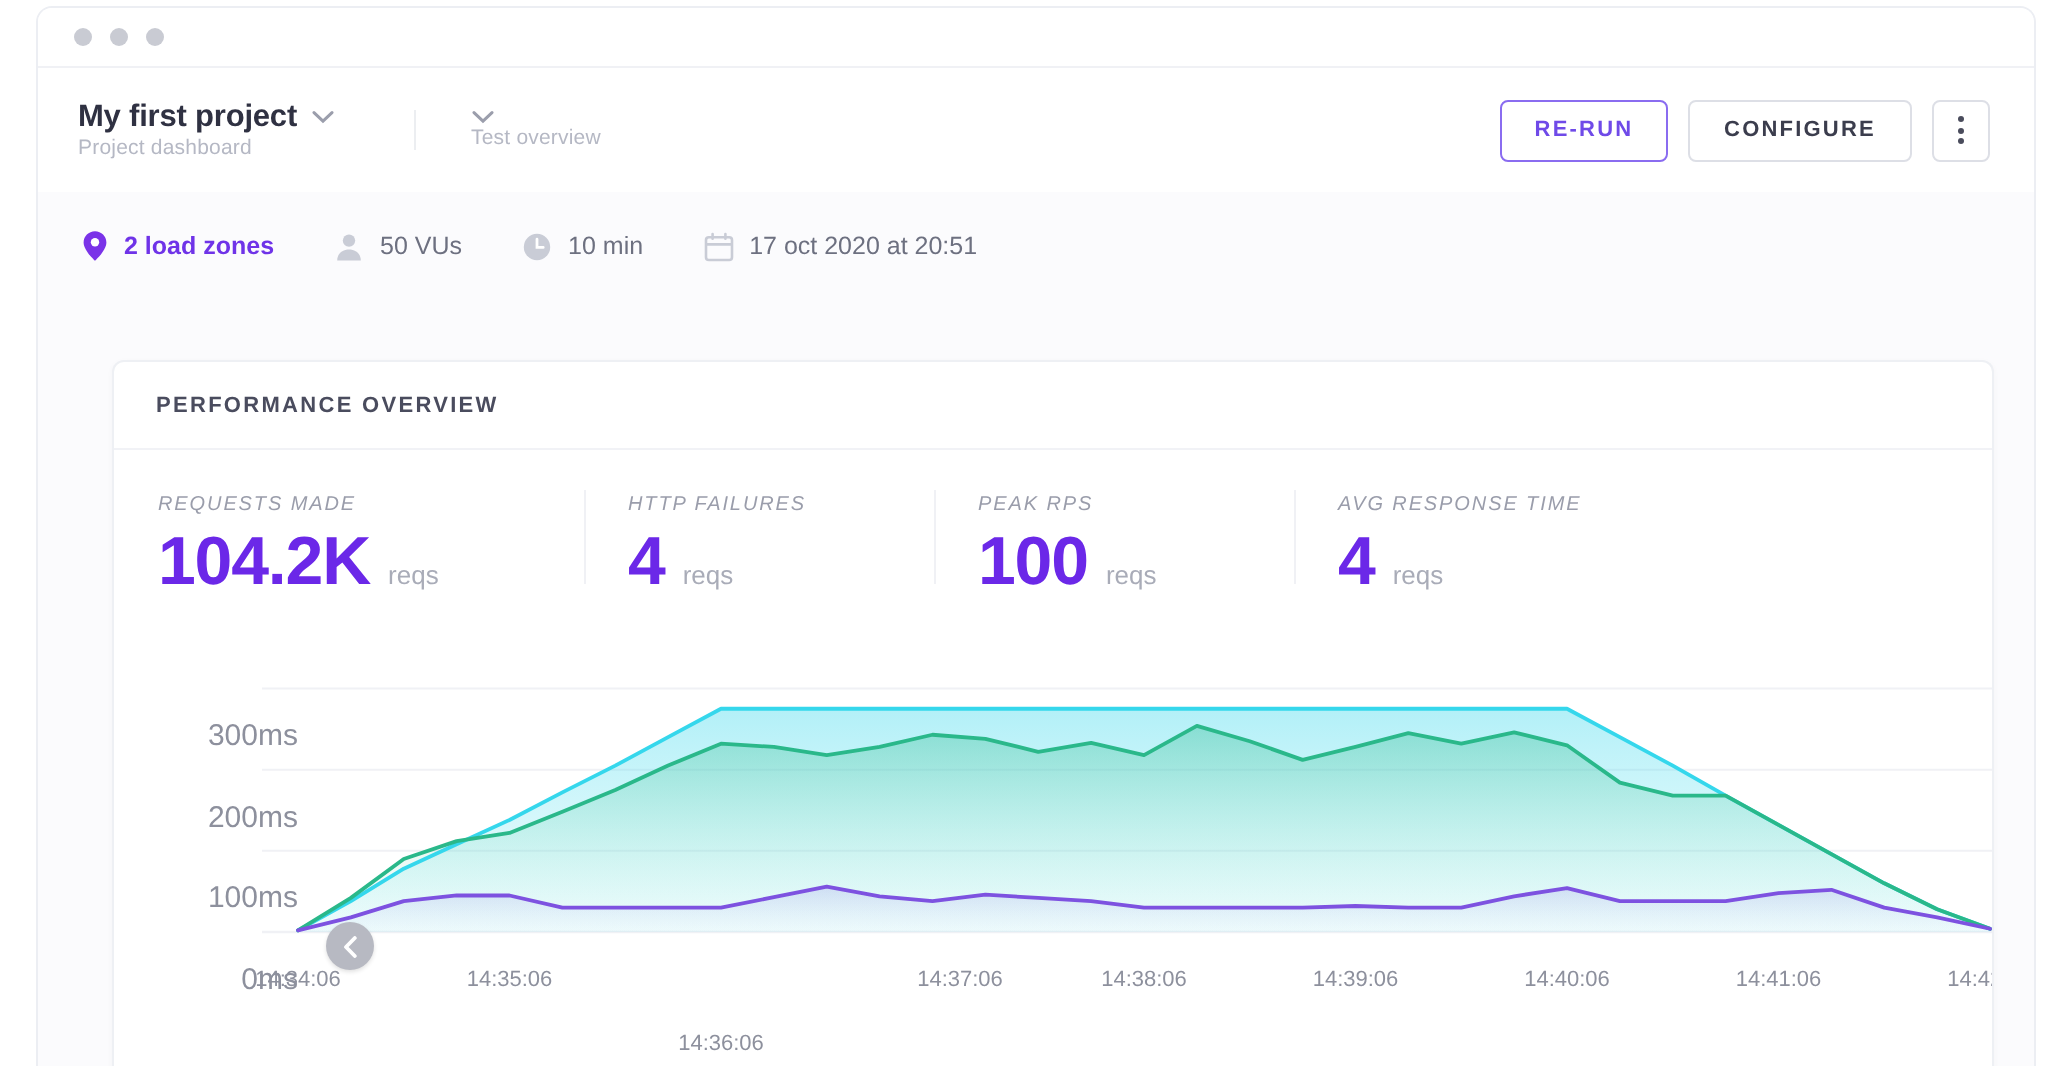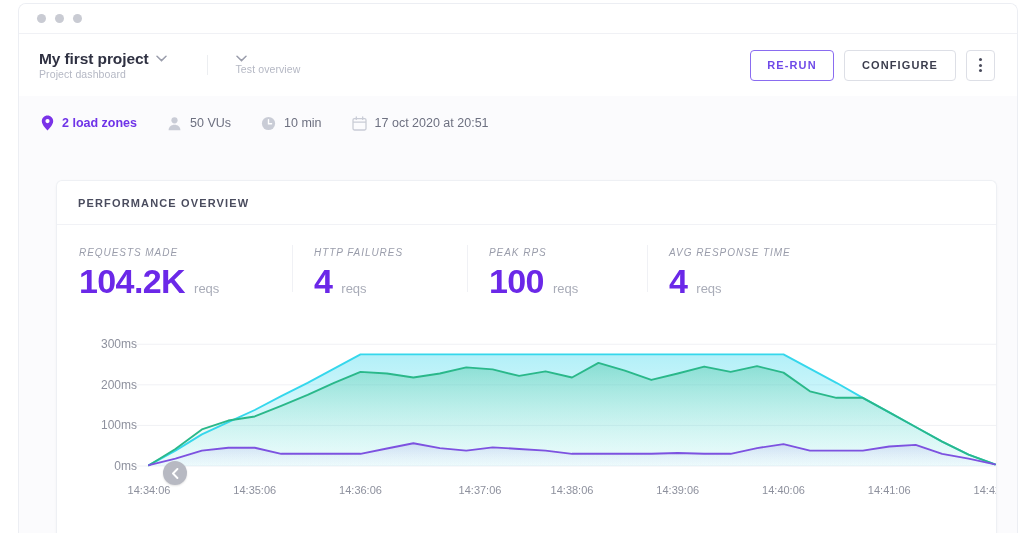--- a/index.html
+++ b/index.html
@@ -133,22 +133,22 @@
   .stat-value {
     font-size: 34px; font-weight: 700; color: #6b28e8; letter-spacing: -0.6px; line-height: 1;
   }
   .stat-unit { font-size: 13px; color: #a9acb8; }
 
   
   .chart-wrap { position: relative; margin-top: 6px; height: 200px; }
   .chart-svg { display: block; }
 
   .ylabel {
-    position: absolute; right: 12px; transform: translateY(-50%);
-    font-size: 12px; color: #8d909d; white-space: nowrap;
+    position: absolute; right: 0; transform: translateY(-50%);
+    font-size: 15px; color: #8d909d; white-space: nowrap; margin-top: 24px;
   }
   .yaxis { position: absolute; left: 0; top: 0; width: 92px; height: 152px; }
 
   .xaxis {
     position: absolute; left: 0; right: 0; top: 158px; height: 30px;
   }
   .xlabel {
     position: absolute; top: 10px; transform: translateX(-50%);
     font-size: 11px; color: #8d909d; white-space: nowrap;
   }
@@ -310,21 +310,21 @@
           <path d="M92.00 149.19 L118.44 134.58 L144.88 118.34 L171.31 106.16 L197.75 93.99 L224.19 80.19 L250.63 66.79 L277.06 52.59 L303.50 38.38 L329.94 38.38 L356.38 38.38 L382.81 38.38 L409.25 38.38 L435.69 38.38 L462.13 38.38 L488.56 38.38 L515.00 38.38 L541.44 38.38 L567.88 38.38 L594.31 38.38 L620.75 38.38 L647.19 38.38 L673.63 38.38 L700.06 38.38 L726.50 38.38 L752.94 52.59 L779.38 66.79 L805.81 81.81 L832.25 96.42 L858.69 111.04 L885.13 125.65 L911.56 138.64 L938.00 148.38 L938.00 150 L92.00 150 Z" fill="url(#gCyan)"></path>
           <path d="M92.00 149.19 L118.44 132.95 L144.88 113.47 L171.31 104.54 L197.75 100.48 L224.19 89.93 L250.63 78.97 L277.06 66.79 L303.50 55.84 L329.94 57.46 L356.38 61.52 L382.81 57.46 L409.25 51.37 L435.69 53.40 L462.13 59.89 L488.56 55.43 L515.00 61.52 L541.44 46.91 L567.88 54.62 L594.31 63.95 L620.75 57.46 L647.19 50.56 L673.63 55.84 L700.06 50.15 L726.50 56.65 L752.94 75.32 L779.38 81.81 L805.81 81.81 L832.25 96.42 L858.69 111.04 L885.13 125.65 L911.56 138.64 L938.00 148.38 L938.00 150 L92.00 150 Z" fill="url(#gGreen)"></path>
           <path d="M92.00 149.19 L118.44 142.69 L144.88 134.58 L171.31 131.74 L197.75 131.74 L224.19 137.82 L250.63 137.82 L277.06 137.82 L303.50 137.82 L329.94 132.55 L356.38 127.27 L382.81 132.14 L409.25 134.58 L435.69 131.33 L462.13 132.95 L488.56 134.58 L515.00 137.82 L541.44 137.82 L567.88 137.82 L594.31 137.82 L620.75 137.01 L647.19 137.82 L673.63 137.82 L700.06 132.14 L726.50 128.08 L752.94 134.58 L779.38 134.58 L805.81 134.58 L832.25 130.52 L858.69 128.89 L885.13 137.82 L911.56 142.69 L938.00 148.38 L938.00 150 L92.00 150 Z" fill="url(#gPurple)"></path>
           <path d="M92.00 149.19 L118.44 134.58 L144.88 118.34 L171.31 106.16 L197.75 93.99 L224.19 80.19 L250.63 66.79 L277.06 52.59 L303.50 38.38 L329.94 38.38 L356.38 38.38 L382.81 38.38 L409.25 38.38 L435.69 38.38 L462.13 38.38 L488.56 38.38 L515.00 38.38 L541.44 38.38 L567.88 38.38 L594.31 38.38 L620.75 38.38 L647.19 38.38 L673.63 38.38 L700.06 38.38 L726.50 38.38 L752.94 52.59 L779.38 66.79 L805.81 81.81 L832.25 96.42 L858.69 111.04 L885.13 125.65 L911.56 138.64 L938.00 148.38" fill="none" stroke="#35d7ec" stroke-width="1.9" stroke-linejoin="round" stroke-linecap="round"></path>
           <path d="M92.00 149.19 L118.44 132.95 L144.88 113.47 L171.31 104.54 L197.75 100.48 L224.19 89.93 L250.63 78.97 L277.06 66.79 L303.50 55.84 L329.94 57.46 L356.38 61.52 L382.81 57.46 L409.25 51.37 L435.69 53.40 L462.13 59.89 L488.56 55.43 L515.00 61.52 L541.44 46.91 L567.88 54.62 L594.31 63.95 L620.75 57.46 L647.19 50.56 L673.63 55.84 L700.06 50.15 L726.50 56.65 L752.94 75.32 L779.38 81.81 L805.81 81.81 L832.25 96.42 L858.69 111.04 L885.13 125.65 L911.56 138.64 L938.00 148.38" fill="none" stroke="#2ab88a" stroke-width="1.9" stroke-linejoin="round" stroke-linecap="round"></path>
           <path d="M92.00 149.19 L118.44 142.69 L144.88 134.58 L171.31 131.74 L197.75 131.74 L224.19 137.82 L250.63 137.82 L277.06 137.82 L303.50 137.82 L329.94 132.55 L356.38 127.27 L382.81 132.14 L409.25 134.58 L435.69 131.33 L462.13 132.95 L488.56 134.58 L515.00 137.82 L541.44 137.82 L567.88 137.82 L594.31 137.82 L620.75 137.01 L647.19 137.82 L673.63 137.82 L700.06 132.14 L726.50 128.08 L752.94 134.58 L779.38 134.58 L805.81 134.58 L832.25 130.52 L858.69 128.89 L885.13 137.82 L911.56 142.69 L938.00 148.38" fill="none" stroke="#7d52e0" stroke-width="1.9" stroke-linejoin="round" stroke-linecap="round"></path>
         </svg>
       <div class="xaxis">
           <div class="xlabel" style="left: 92px;">14:34:06</div>
           <div class="xlabel" style="left: 197.75px;">14:35:06</div>
-          <div class="xlabel" style="left: 303.5px;">14:36:06</div>
+          <div class="xlabel" style="left: 303.5px; margin-top: 32px;">14:36:06</div>
           <div class="xlabel" style="left: 423px;">14:37:06</div>
           <div class="xlabel" style="left: 515px;">14:38:06</div>
           <div class="xlabel" style="left: 620.75px;">14:39:06</div>
           <div class="xlabel" style="left: 726.5px;">14:40:06</div>
           <div class="xlabel" style="left: 832.25px;">14:41:06</div>
           <div class="xlabel" style="left: 938px;">14:42:06</div>
         </div>
 
       <div class="scroll-btn scroll-left">
         <svg width="9" height="11" viewBox="0 0 9 11">

